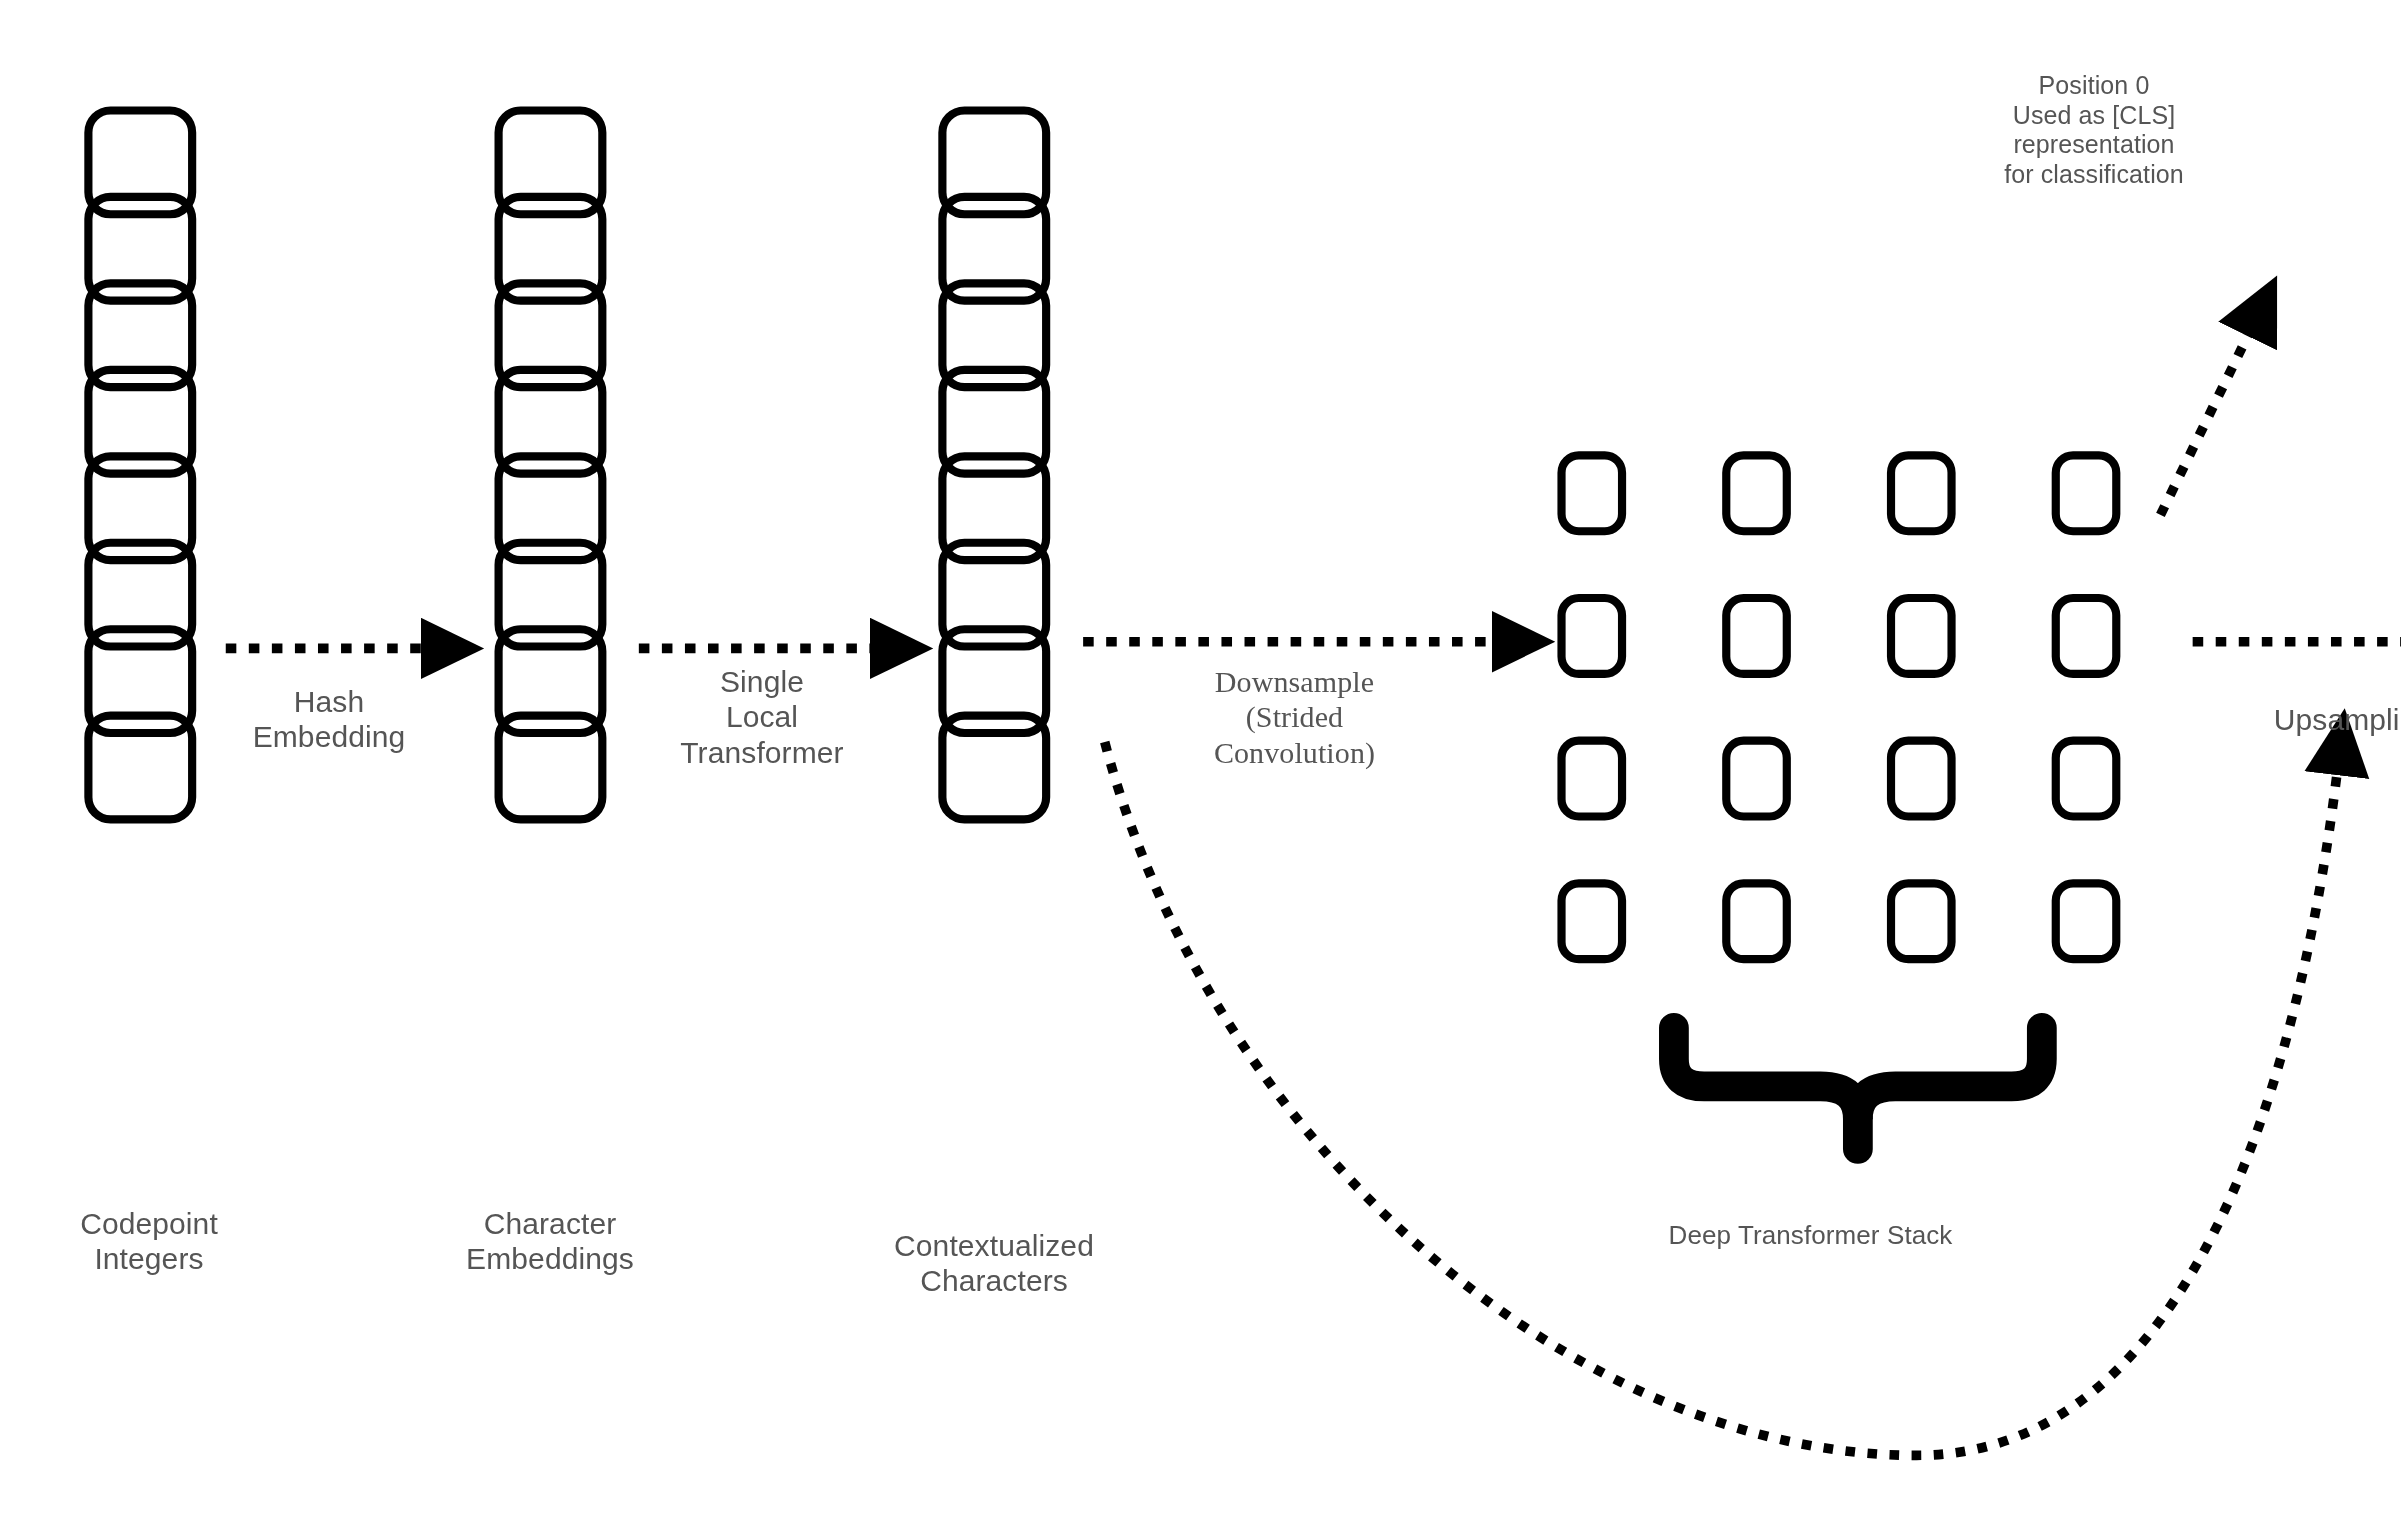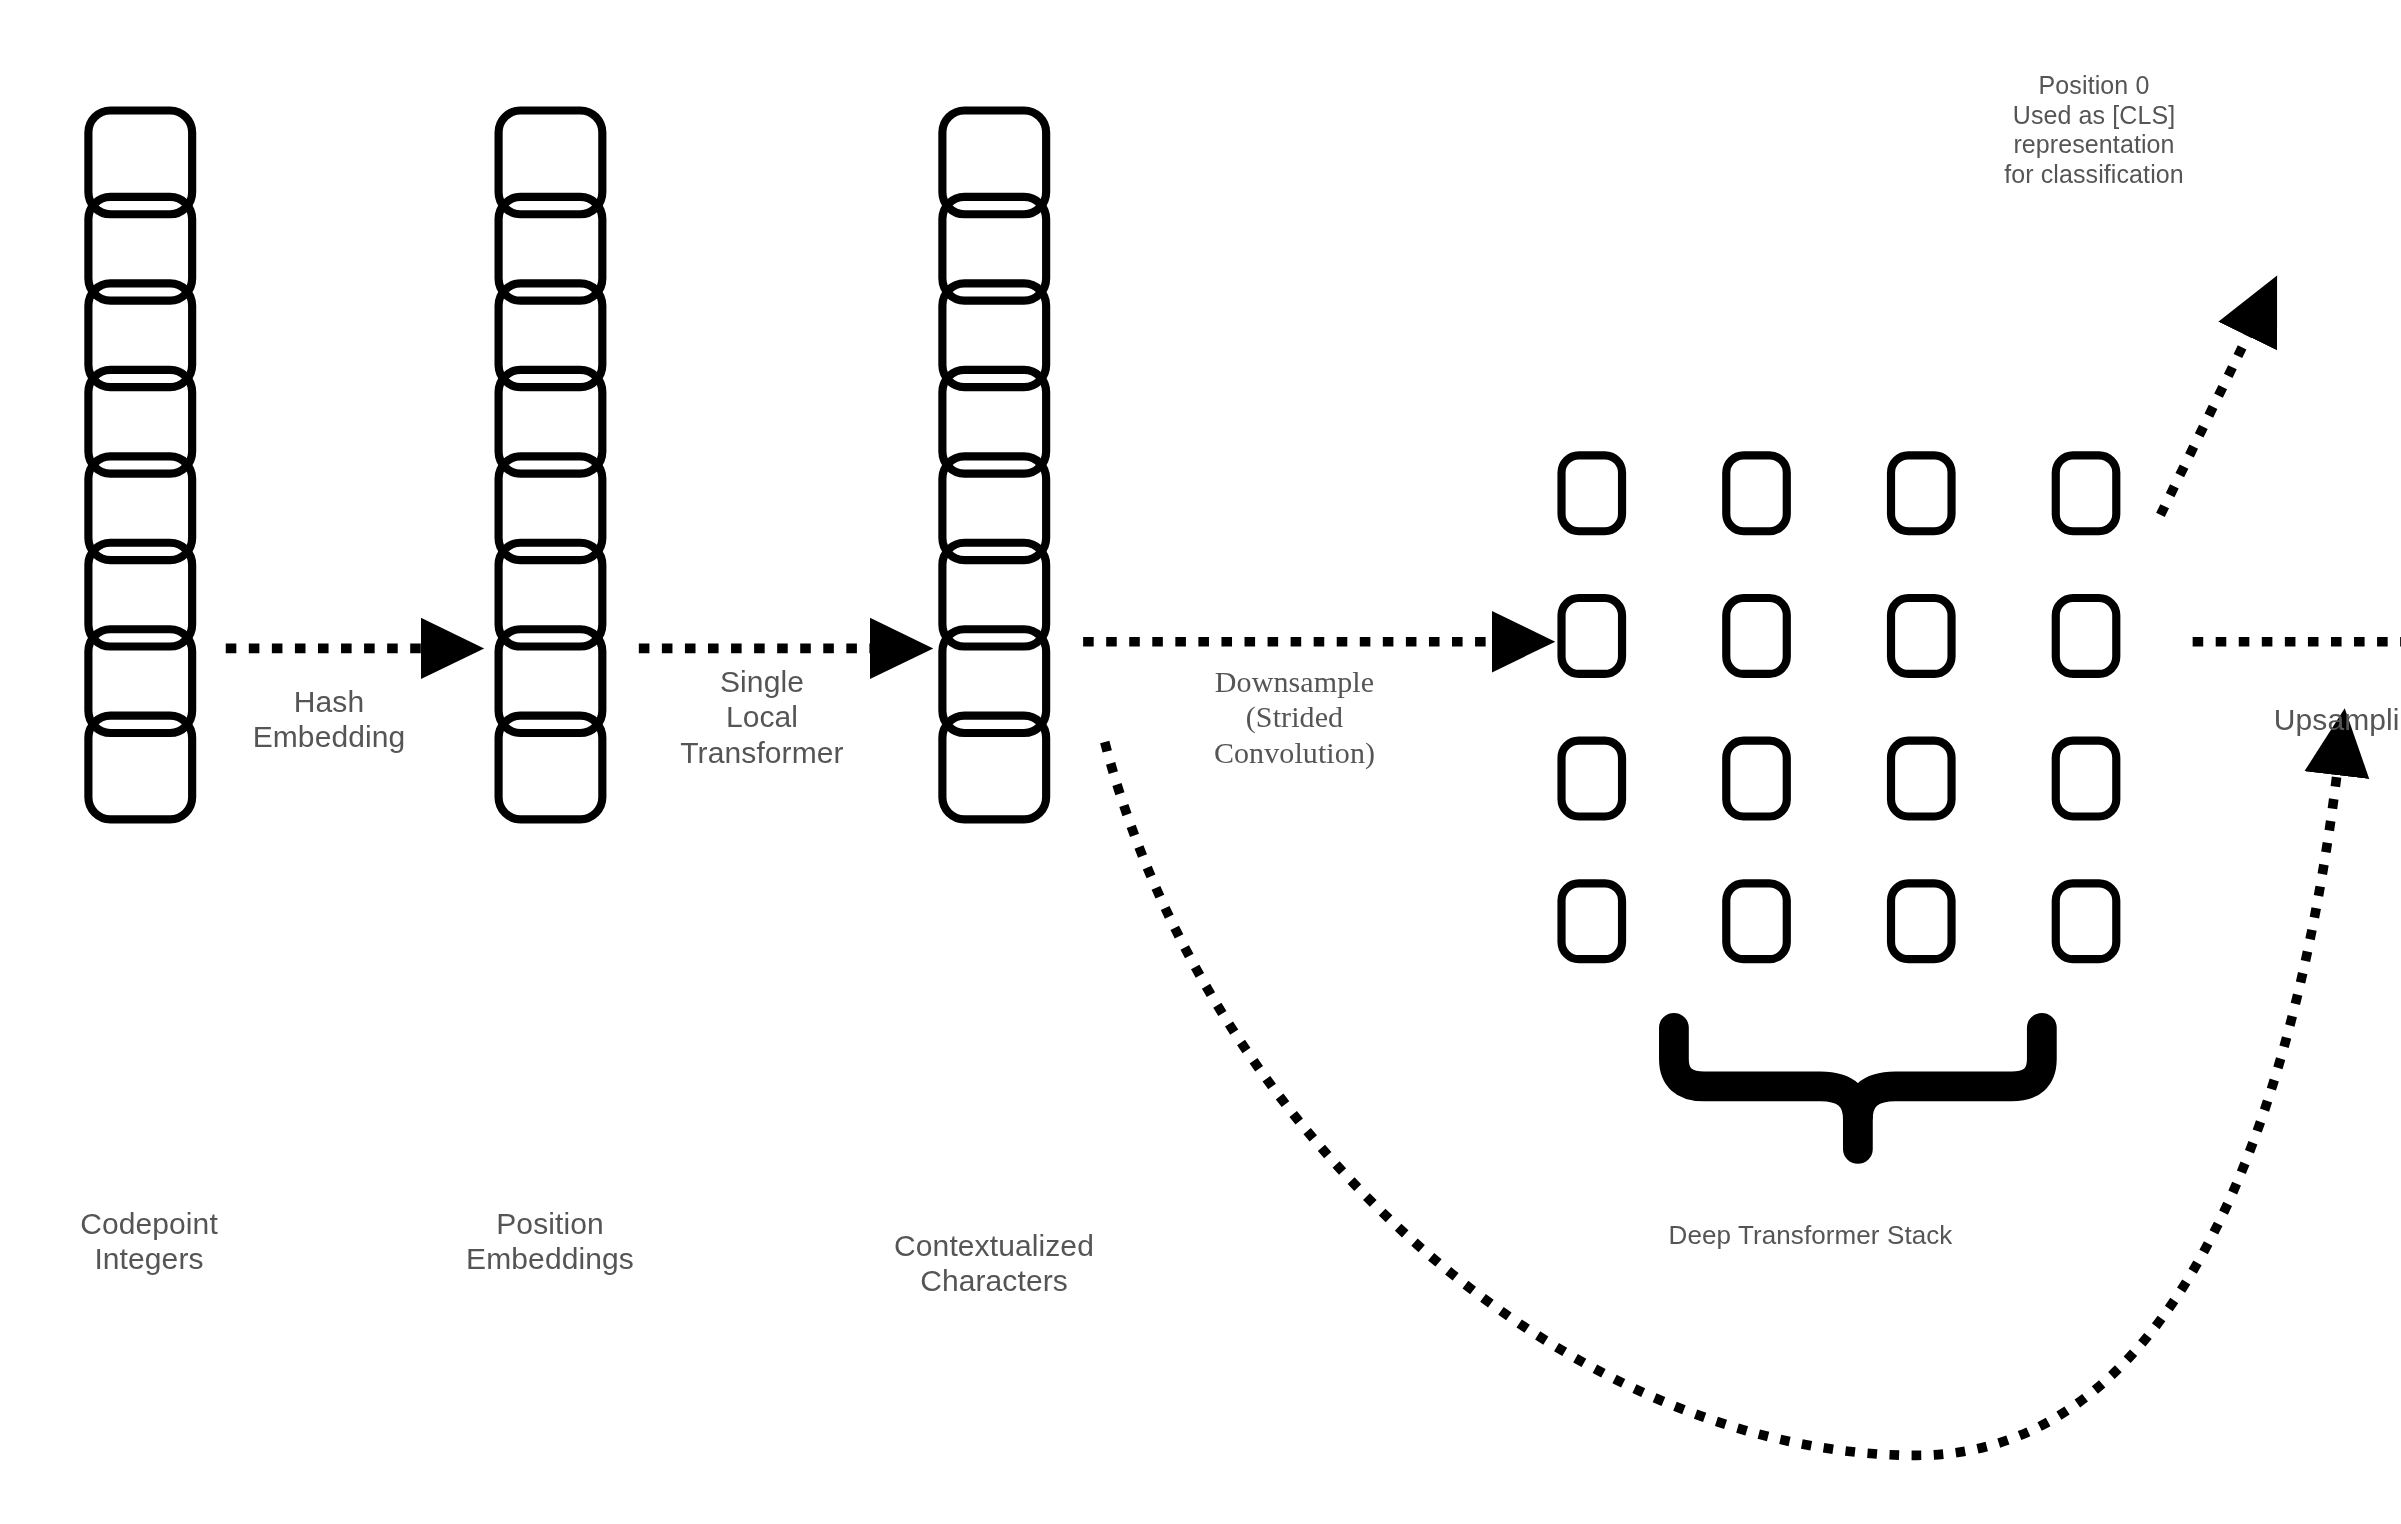--- a/index.html
+++ b/index.html
@@ -144,21 +144,21 @@
 
     <line x1="4498" y1="1072" x2="4690" y2="678" stroke="#000000" stroke-width="20" stroke-dasharray="20 26" marker-end="url(#ah2)"></line>
 
     <path d="M2300,1545 C2520,2380 3280,3030 3990,3030 C4560,3030 4790,2250 4868,1590" fill="none" stroke="#000000" stroke-width="20" stroke-dasharray="20 26" marker-end="url(#ah2)"></path>
 
   </svg>
 
   <div class="lbl col-label" style="left:-23px; top:1206px; width:344px;">Codepoint
 Integers</div>
 
-  <div class="lbl col-label" style="left:378px; top:1206px; width:344px;">Position
+  <div class="lbl col-label" style="left:378px; top:1206px; width:344px;">Character
 Embeddings</div>
 
   <div class="lbl col-label" style="left:822px; top:1228px; width:344px;">Contextualized
 Characters</div>
 
   <div class="lbl stack-label" style="left:1527px; top:1220px; width:567px;">Deep Transformer Stack</div>
 
   <div class="lbl edge-label" style="left:192px; top:668px; width:274px;margin-top:16px;">Hash
 Embedding</div>
 

